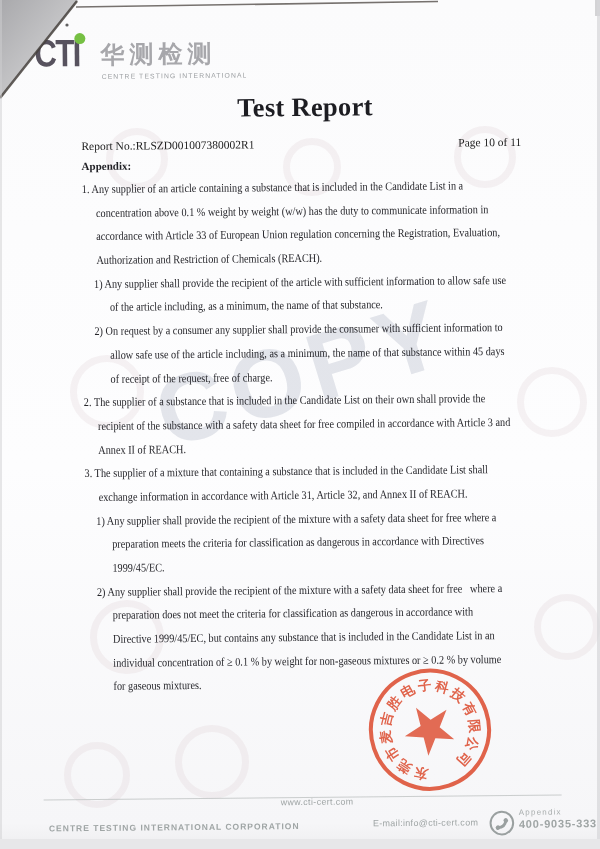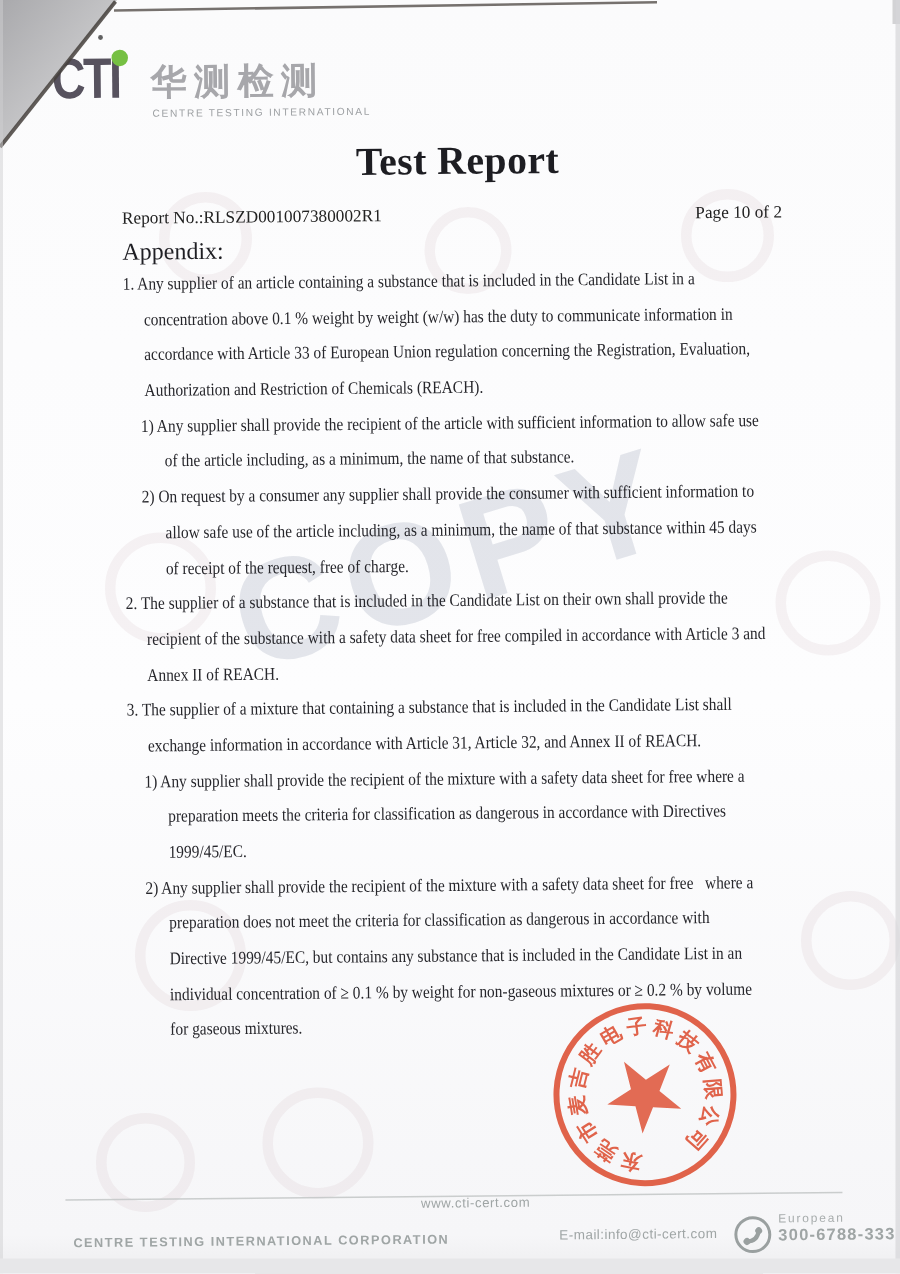--- a/index.html
+++ b/index.html
@@ -55,21 +55,21 @@
     text-align:center;padding-left:16px;box-sizing:border-box;
     font-size:26.5px;font-weight:bold;color:#1d1d22;letter-spacing:.3px;
   }
   .meta-row{
     position:absolute;left:84px;top:138px;width:440px;
     display:flex;justify-content:space-between;align-items:baseline;
     font-size:11.5px;color:#222;
   }
   .appendix-heading{
     position:absolute;left:84px;top:158px;
-    font-size:16px;font-weight:normal;color:#1f1f24;
+    font-size:11px;font-weight:bold;color:#1f1f24;
   }
   
   .appendix-body{
     position:absolute;left:84px;top:176px;width:460px;
     transform:scaleX(.87);transform-origin:0 0;
     font-size:11.8px;color:#26262b;
   }
   .bodyline{height:23.7px;line-height:23.7px;white-space:nowrap;}
   .i0{padding-left:0;}
   .i1{padding-left:16px;}
@@ -123,21 +123,21 @@
       <span class="logo-acronym" style="color: rgb(87, 82, 94);">CTI</span>
       <span class="logo-dot" style="background: rgb(118, 192, 67);"></span>
       <div class="logo-cn">华测检测</div>
       <div class="logo-tagline">CENTRE TESTING INTERNATIONAL</div>
     </div>
 
     <h1 class="title">Test Report</h1>
 
     <div class="meta-row">
       <span>Report No.:RLSZD001007380002R1</span>
-      <span>Page 10 of 2</span>
+      <span>Page 10 of 11</span>
     </div>
 
     <div class="appendix-heading">Appendix:</div>
 
     <div class="appendix-body">
         <div class="bodyline i0">1. Any supplier of an article containing a substance that is included in the Candidate List in a</div>
         <div class="bodyline i1">concentration above 0.1 % weight by weight (w/w) has the duty to communicate information in</div>
         <div class="bodyline i1">accordance with Article 33 of European Union regulation concerning the Registration, Evaluation,</div>
         <div class="bodyline i1">Authorization and Restriction of Chemicals (REACH).</div>
         <div class="bodyline i2">1) Any supplier shall provide the recipient of the article with sufficient information to allow safe use</div>
@@ -188,22 +188,22 @@
       <span class="f-web">www.cti-cert.com</span>
       <span class="f-email">E-mail:info@cti-cert.com</span>
       <svg class="f-phone" width="28" height="28" viewBox="0 0 28 28">
         <circle cx="14" cy="14" r="11.3" fill="none" stroke="#9aa0a0" stroke-width="2"></circle>
         <g transform="translate(14,15) rotate(-42)" stroke="#9aa0a0" fill="#9aa0a0">
           <circle cx="-5.3" cy="0" r="2.3" stroke="none"></circle>
           <circle cx="5.3" cy="0" r="2.3" stroke="none"></circle>
           <path d="M-5.3,0 Q0,4.6 5.3,0" stroke-width="2.8" fill="none"></path>
         </g>
       </svg>
-      <span class="f-hotline">European</span>
-      <span class="f-number">300-6788-333</span>
+      <span class="f-hotline">Appendix</span>
+      <span class="f-number">400-9035-333</span>
     </div>
 
   </div>
 
   <svg class="artifacts" width="600" height="849" viewBox="0 0 600 849">
     <defs>
       <linearGradient id="foldgrad" x1="0" y1="0" x2="1" y2="1">
         <stop offset="0" stop-color="#a9a9ac"></stop>
         <stop offset="0.55" stop-color="#c6c6c8"></stop>
         <stop offset="1" stop-color="#b2b2b5"></stop>

